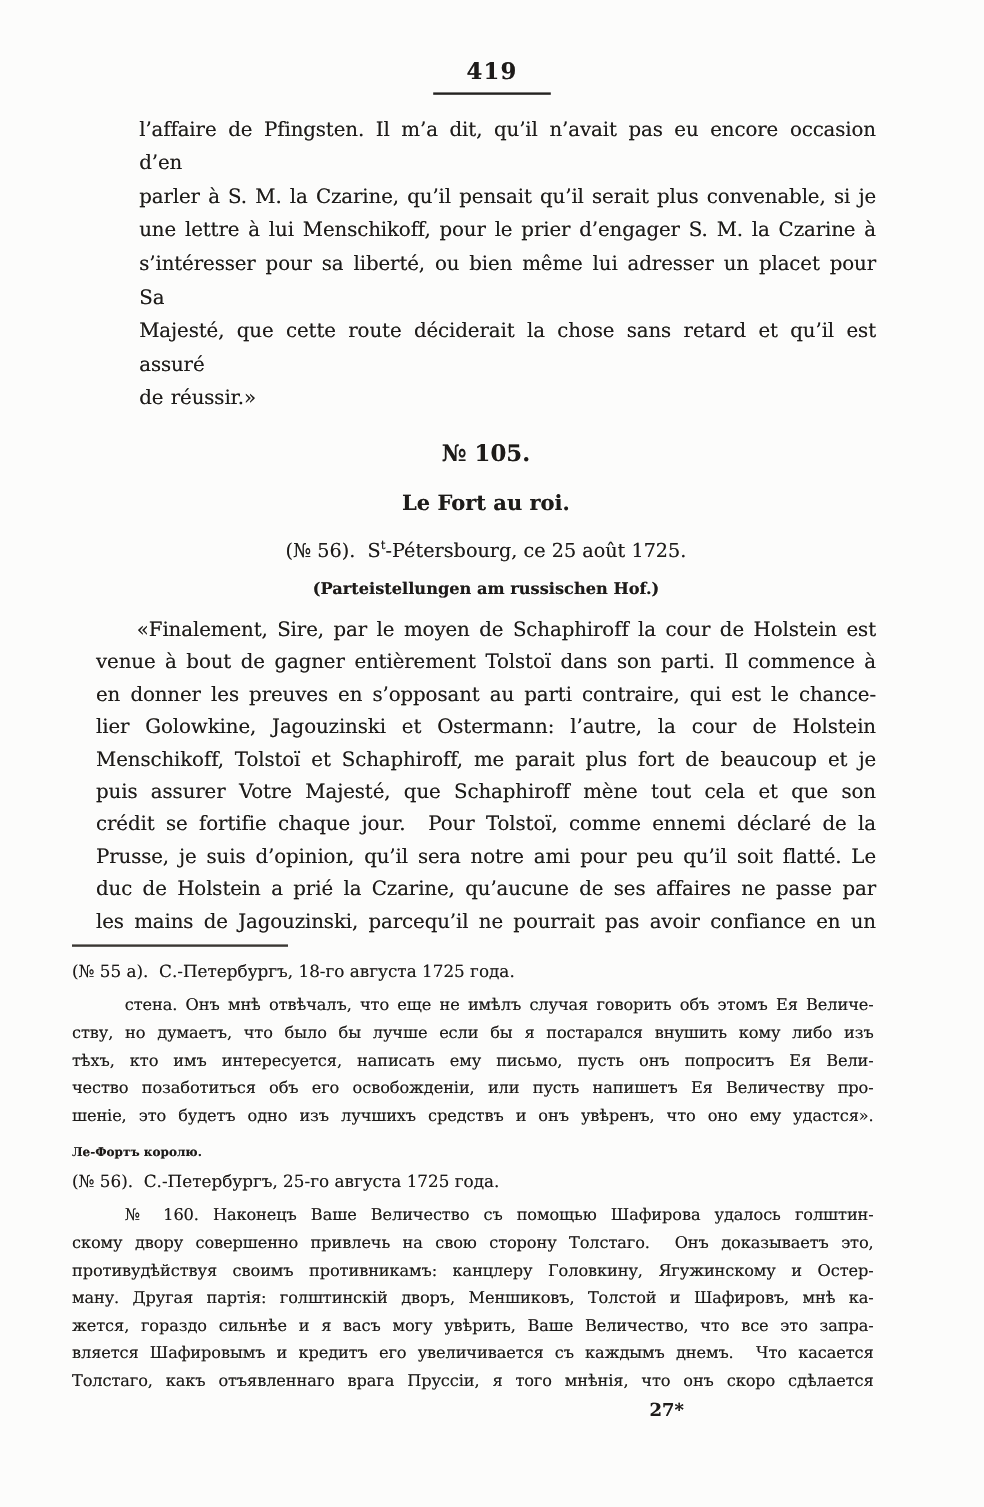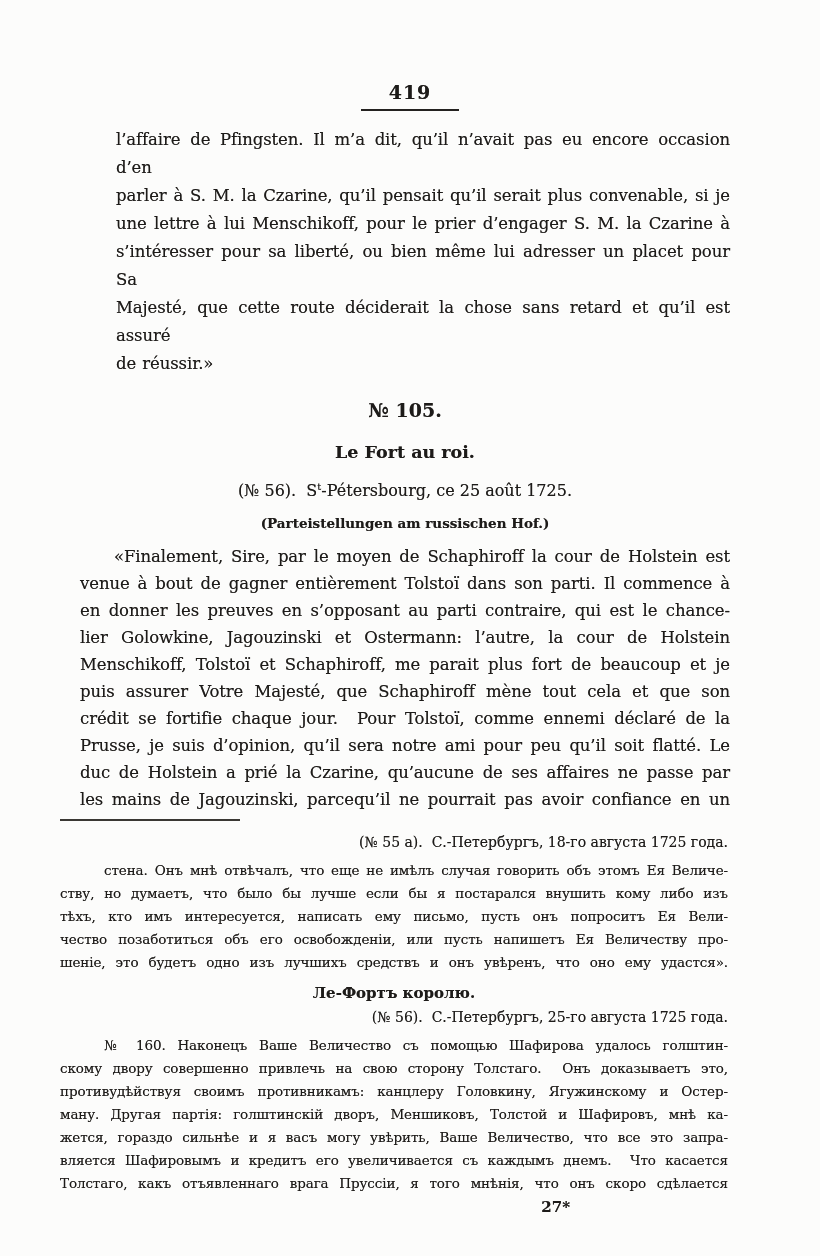--- a/index.html
+++ b/index.html
@@ -11,21 +11,21 @@
     width: 820px;
     height: 1256px;
     overflow: hidden;
     font-family: "DejaVu Serif", "Liberation Serif", serif;
     color: #1d1b19;
   }
   .page {
     box-sizing: border-box;
     width: 820px;
     height: 1256px;
-    padding-top: 80px;
+    padding-top: 48px;
     text-shadow: 0 0 0.35px rgba(20,16,12,0.55);
   }
   .main-col {
     width: 650px;
     margin-left: 80px;
   }
   .fn-col {
     width: 668px;
     margin-left: 60px;
   }
@@ -98,29 +98,29 @@
   
   .footnote-rule {
     margin-top: 6px;
     margin-left: 60px;
     width: 180px;
     height: 2px;
     background: #3a3733;
   }
   .fn-dateline {
     margin-top: 12px;
-    text-align: right;
+    text-align: left;
     font-size: 14px;
     line-height: 19px;
     white-space: pre-wrap;
   }
   .fn-heading {
     margin-top: 9px;
-    text-align: center;
-    font-size: 15px;
+    text-align: left;
+    font-size: 10px;
     font-weight: bold;
     line-height: 20px;
   }
   .fn-para {
     font-size: 13.5px;
     letter-spacing: -0.1px;
   }
   .fn-para .line { line-height: 23px; }
   .fn-para.indent-first .line:first-child { text-indent: 44px; }
   .fn-104 { margin-top: 7px; }

